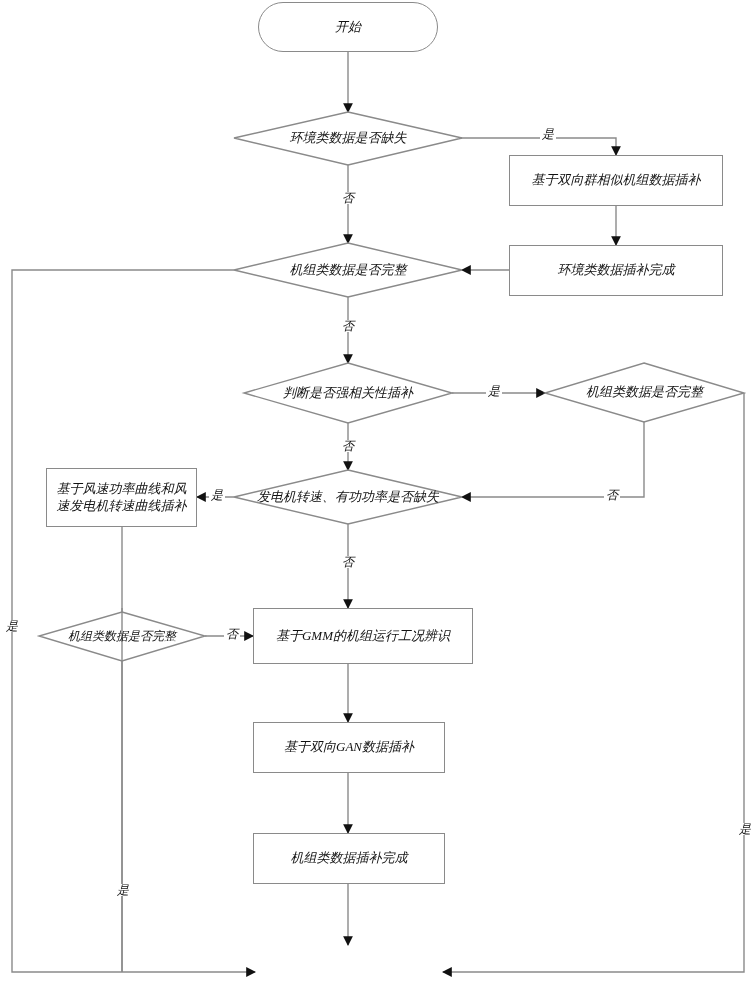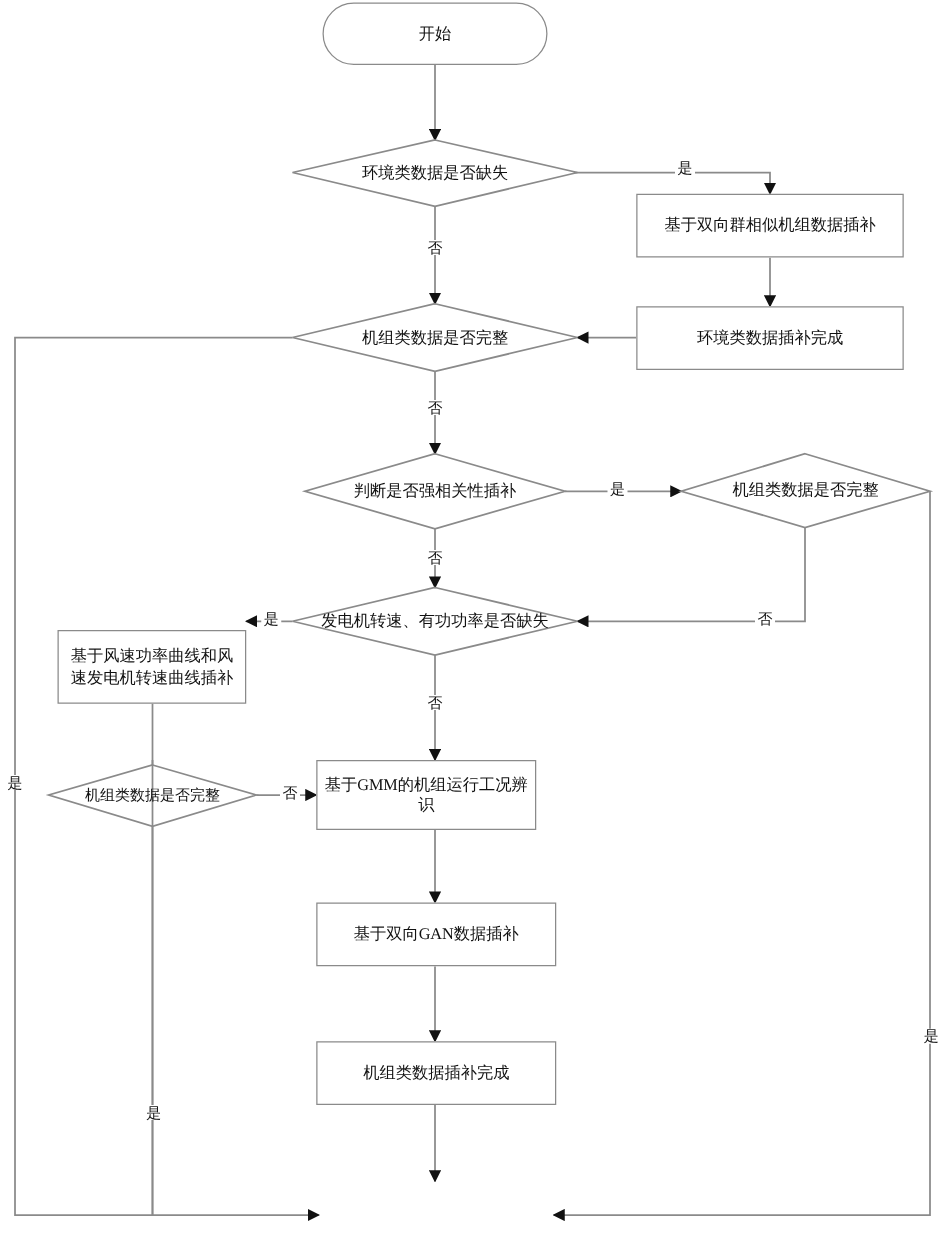--- a/index.html
+++ b/index.html
@@ -9,20 +9,21 @@
   }
   body {
     font-family: "Liberation Serif", "DejaVu Serif", serif;
   }
   #canvas {
     position: relative;
     width: 756px;
     height: 1000px;
     background: #ffffff;
     overflow: hidden;
+    font-style: italic;
   }
   svg.edges {
     position: absolute;
     left: 0;
     top: 0;
     width: 756px;
     height: 1000px;
     pointer-events: none;
   }
   .node {
@@ -152,33 +153,33 @@
   </div>
 
   <div class="node decision" style="left:244px; top:363px; width:208px; height:60px;text-align:right;">
     <span class="decision-label">判断是否强相关性插补</span>
   </div>
 
   <div class="node decision" style="left:545px; top:363px; width:199px; height:59px;">
     <span class="decision-label">机组类数据是否完整</span>
   </div>
 
-  <div class="node process small-wrap" style="left:46px; top:468px; width:151px; height:59px;margin-top:36px;">
+  <div class="node process small-wrap" style="left:46px; top:468px; width:151px; height:59px;">
     <span>基于风速功率曲线和风速发电机转速曲线插补</span>
   </div>
 
   <div class="node decision" style="left:234px; top:470px; width:228px; height:54px;">
     <span class="decision-label">发电机转速、有功功率是否缺失</span>
   </div>
 
   <div class="node decision" style="left:39px; top:612px; width:166px; height:49px; font-size:12px;">
     <span class="decision-label">机组类数据是否完整</span>
   </div>
 
-  <div class="node process" style="left:253px; top:608px; width:176px; height:56px;">
+  <div class="node process" style="left:253px; top:608px; width:220px; height:56px;">
     <span>基于GMM的机组运行工况辨识</span>
   </div>
 
   <div class="node process" style="left:253px; top:722px; width:192px; height:51px;">
     <span>基于双向GAN数据插补</span>
   </div>
 
   <div class="node process" style="left:253px; top:833px; width:192px; height:51px;">
     <span>机组类数据插补完成</span>
   </div>

